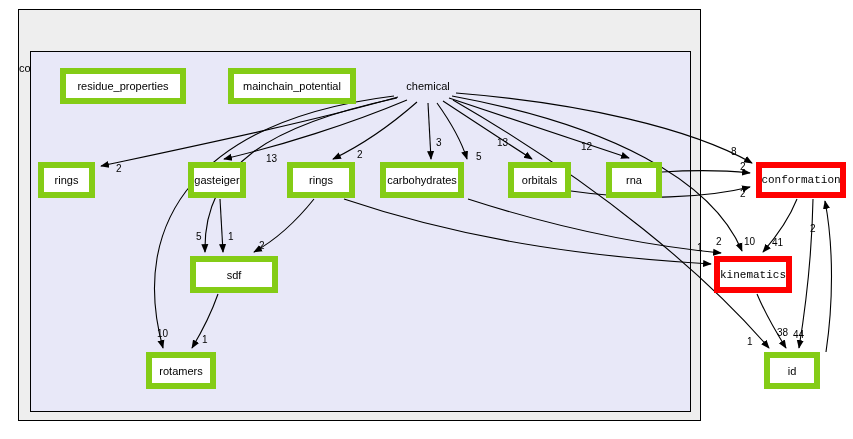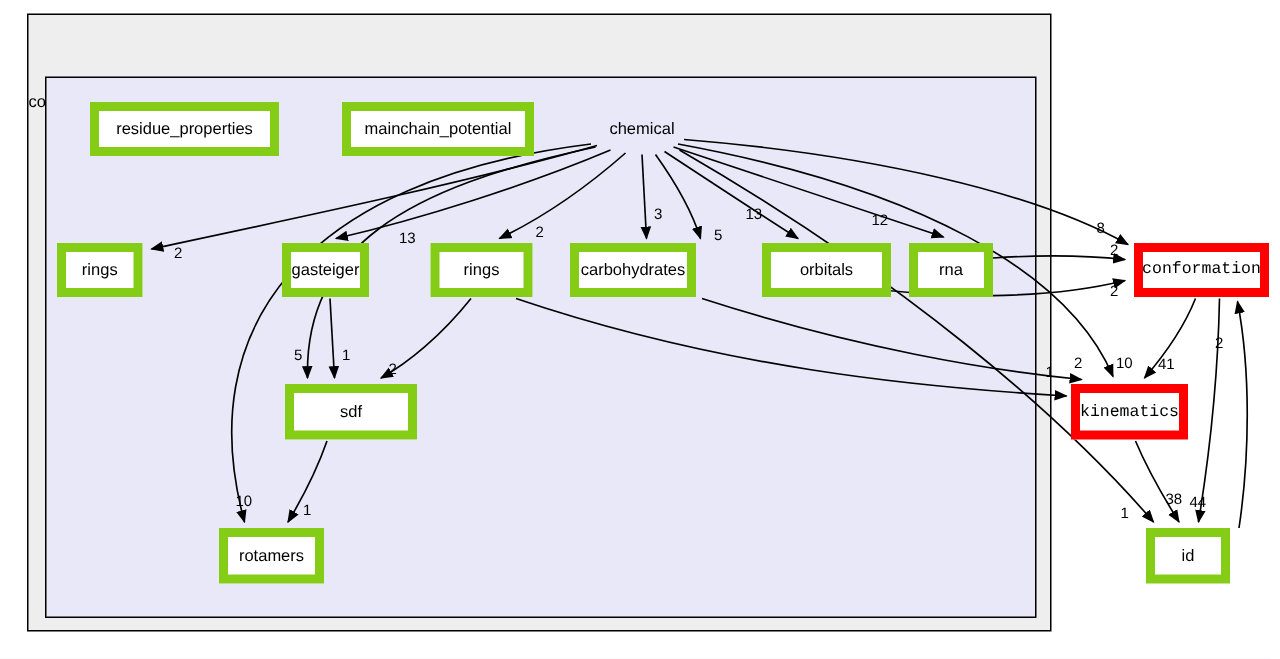--- a/index.html
+++ b/index.html
@@ -86,21 +86,21 @@
     <text class="elabel" x="810" y="232">2</text>
     <text class="elabel" x="747" y="345">1</text>
   </svg>
 
   <div class="node" style="left:60px;top:68px;width:126px;height:36px">residue_properties</div>
   <div class="node" style="left:38px;top:162px;width:57px;height:36px">rings</div>
   <div class="node" style="left:228px;top:68px;width:128px;height:36px">mainchain_potential</div>
   <div class="node" style="left:188px;top:162px;width:58px;height:36px">gasteiger</div>
   <div class="node" style="left:287px;top:162px;width:68px;height:36px">rings</div>
   <div class="node" style="left:380px;top:162px;width:84px;height:36px">carbohydrates</div>
-  <div class="node" style="left:508px;top:162px;width:86px;height:36px">orbitals</div>
+  <div class="node" style="left:508px;top:162px;width:63px;height:36px">orbitals</div>
   <div class="node" style="left:606px;top:162px;width:56px;height:36px">rna</div>
   <div class="node red" style="left:756px;top:162px;width:90px;height:36px">conformation</div>
   <div class="node" style="left:190px;top:256px;width:88px;height:37px">sdf</div>
   <div class="node" style="left:146px;top:352px;width:70px;height:37px">rotamers</div>
   <div class="node red" style="left:714px;top:256px;width:78px;height:37px">kinematics</div>
   <div class="node" style="left:764px;top:352px;width:56px;height:37px">id</div>
 
 </div>
 
 </body></html>

